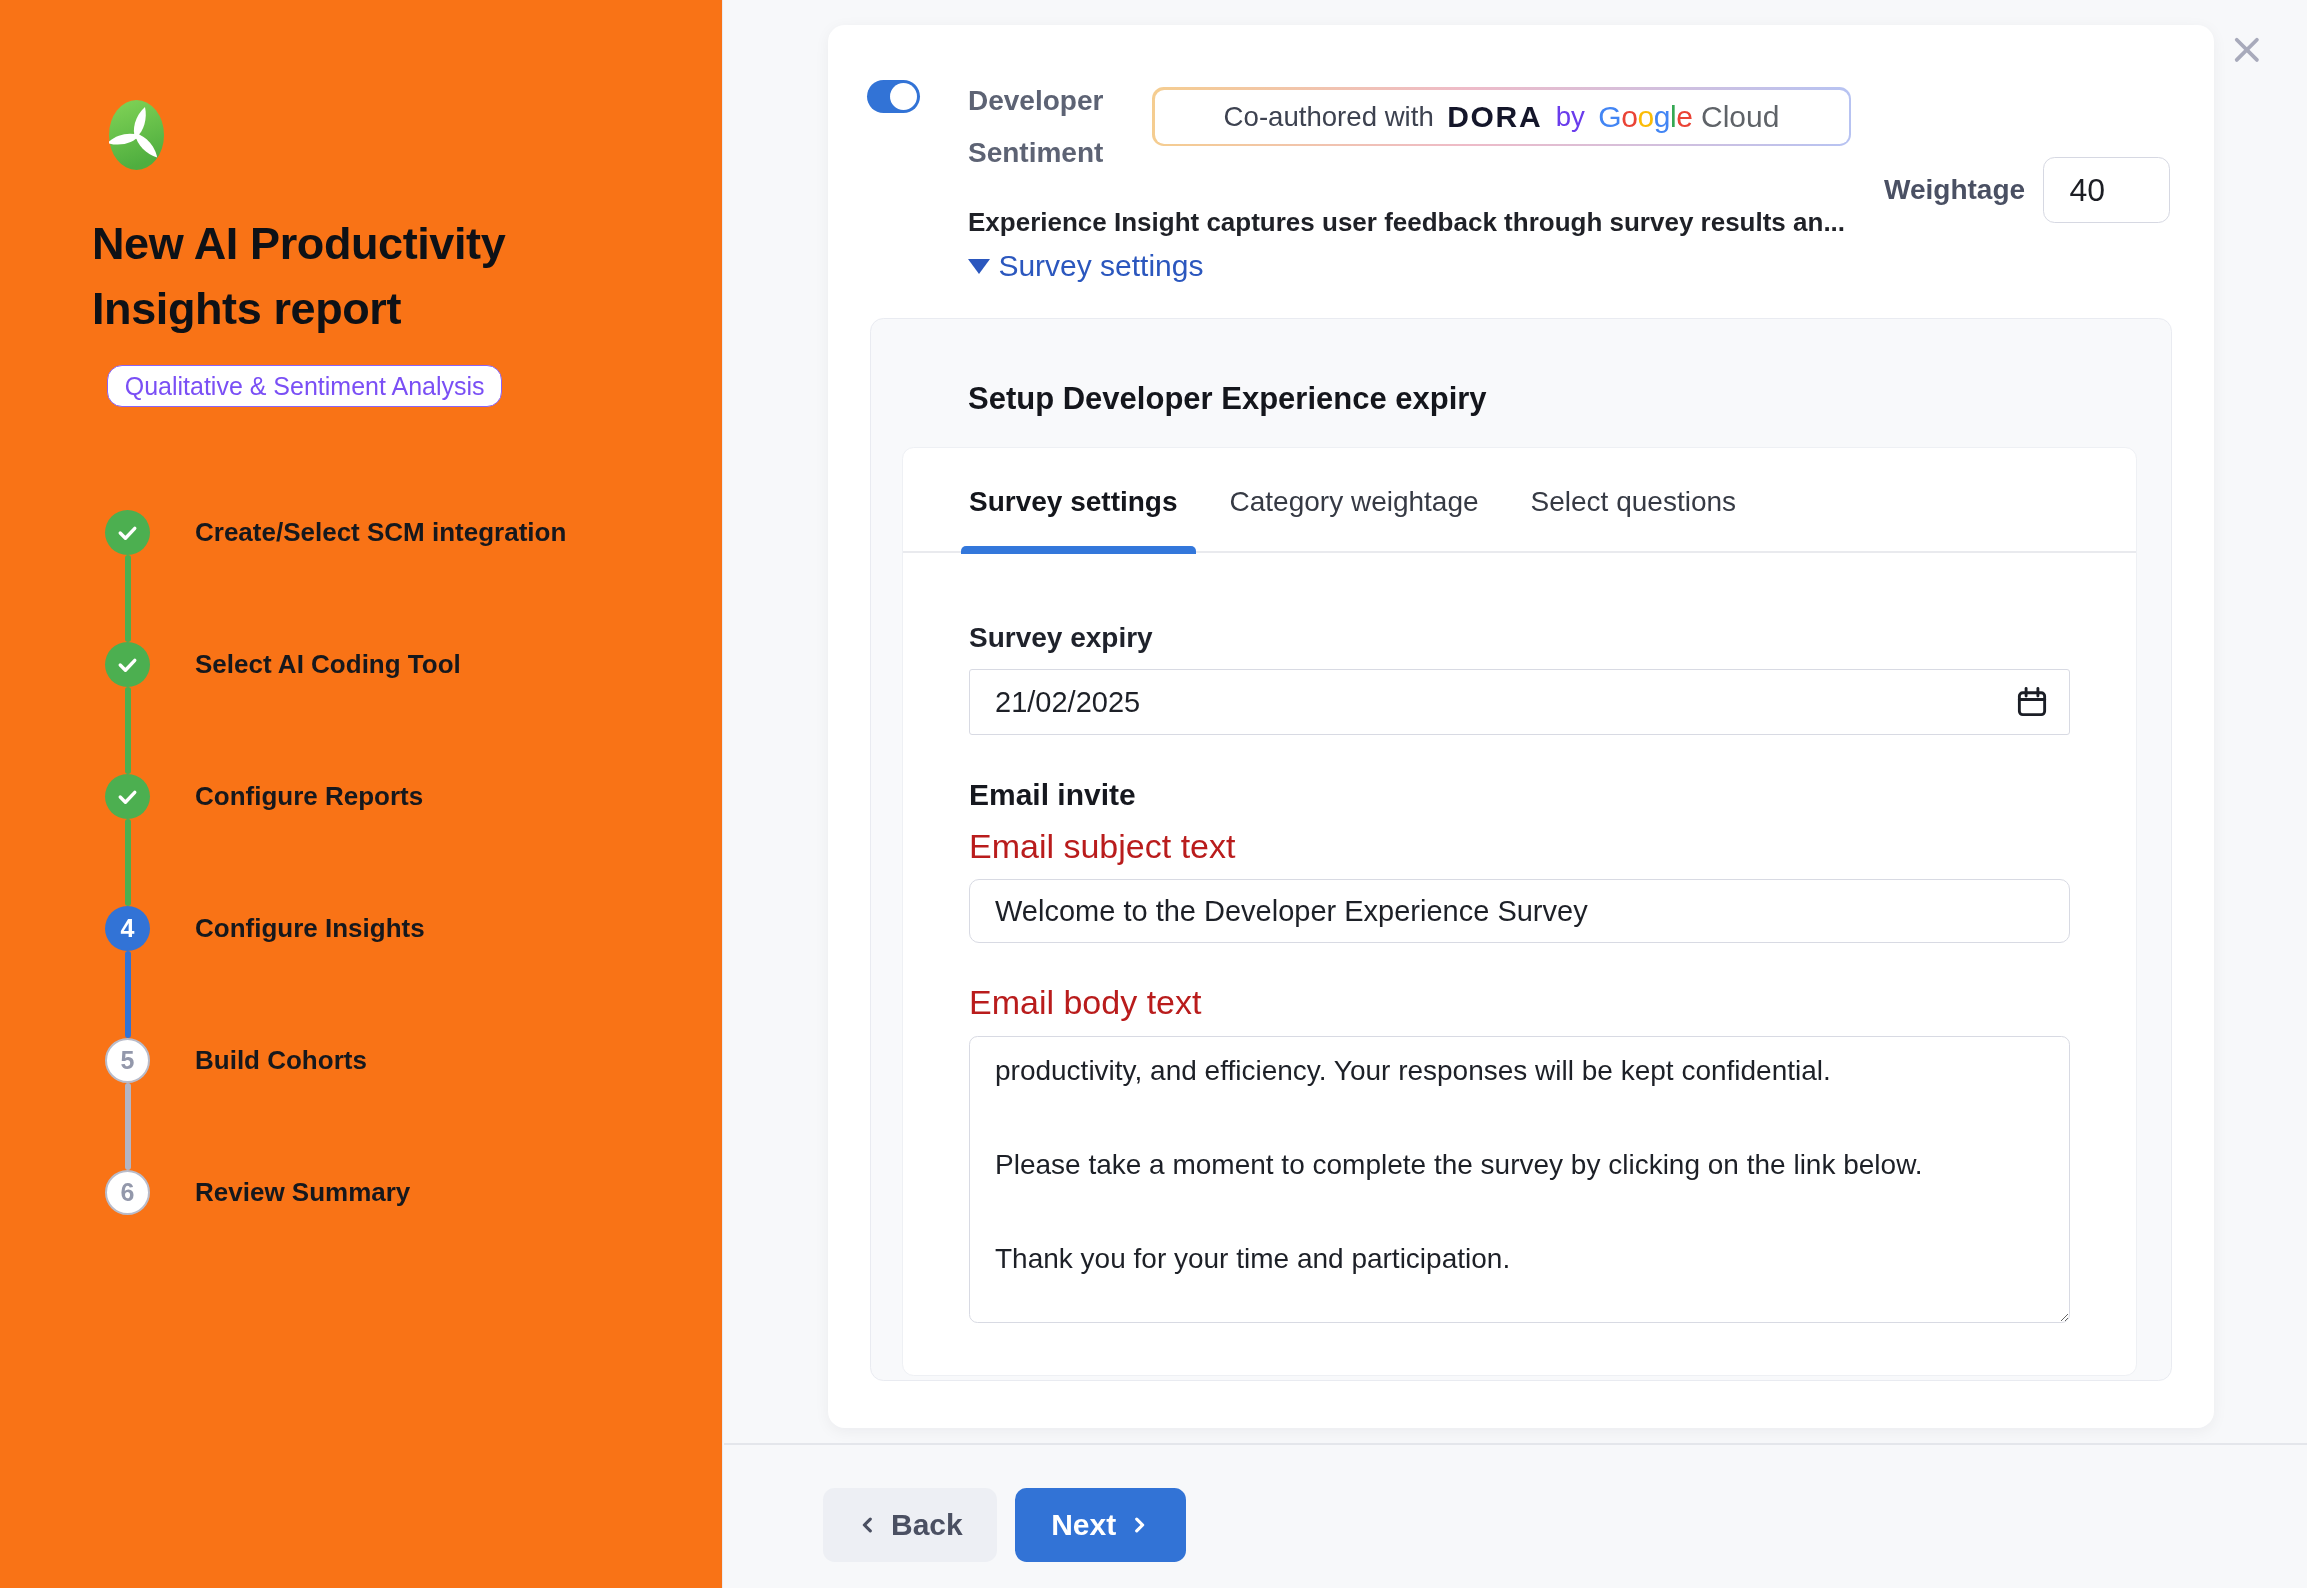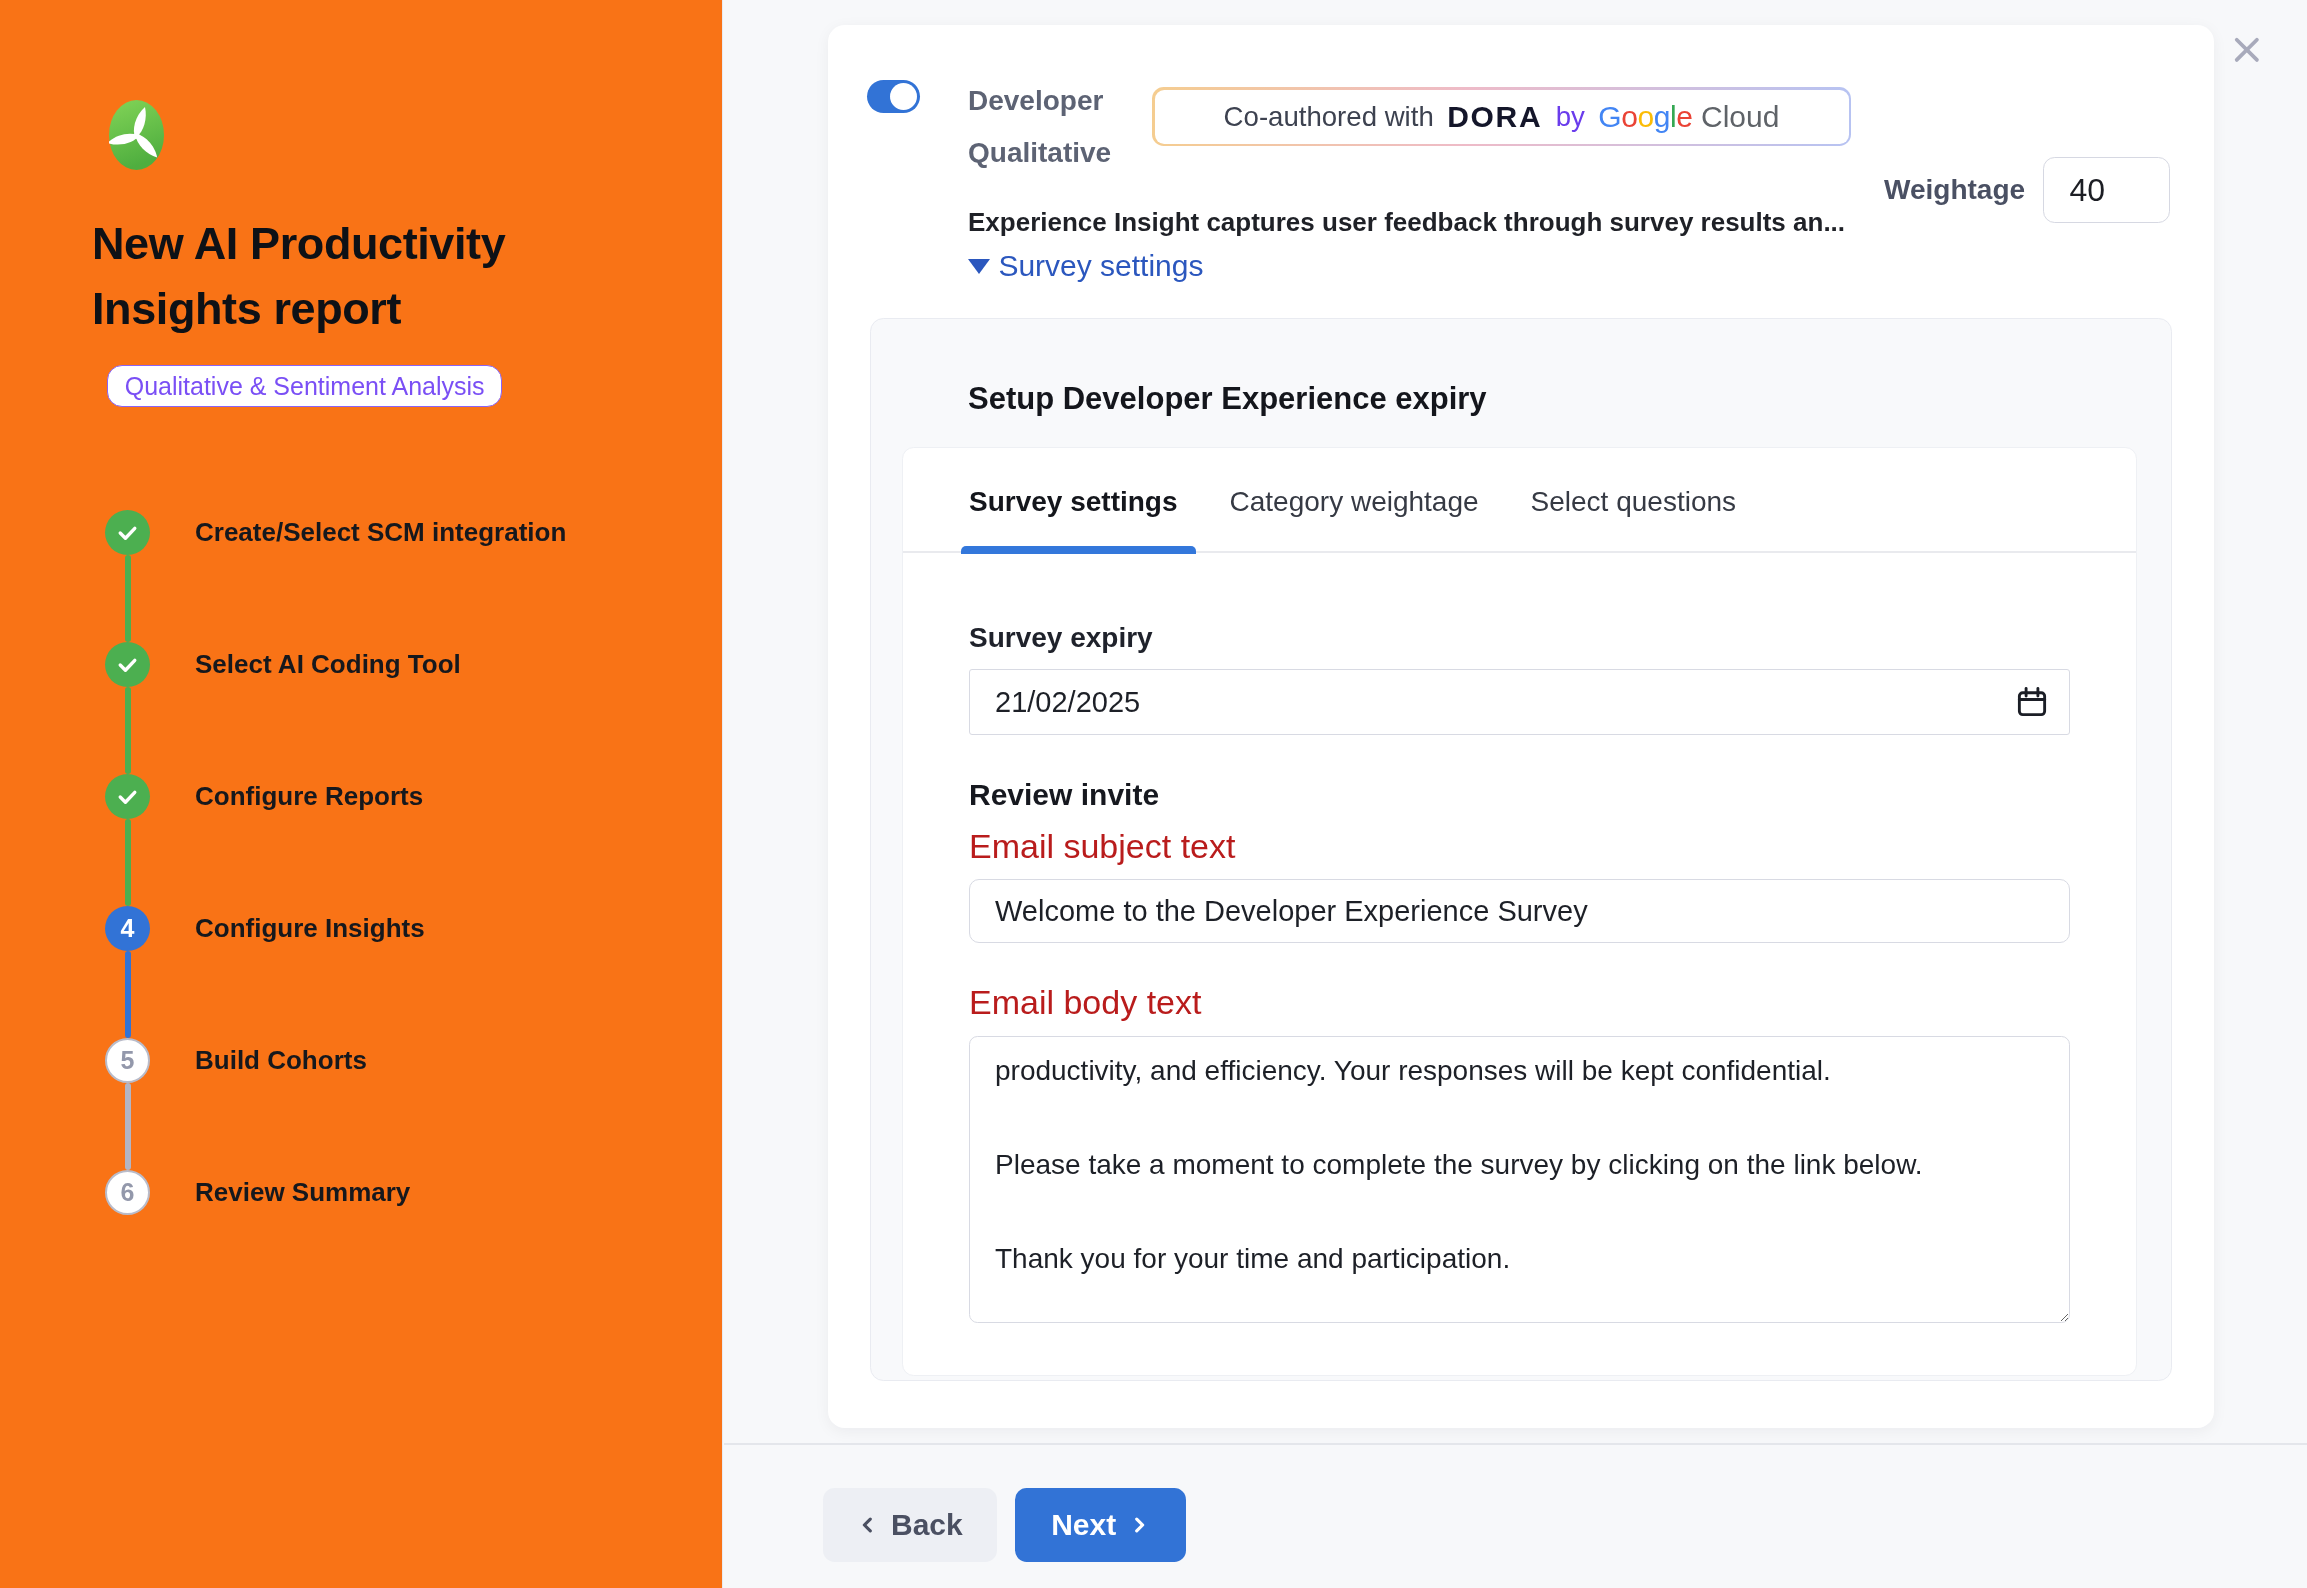--- a/index.html
+++ b/index.html
@@ -231,21 +231,21 @@
   </button>
 
   <div class="card">
 
     <div class="toggle">
         <div class="knob"></div>
       </div>
 
     <div class="module-name">
       <div>Developer</div>
-      <div>Qualitative</div>
+      <div>Sentiment</div>
     </div>
 
     <div class="dora-badge">
       <div class="dora-badge-inner">
         <span class="dora-prefix">Co-authored with</span>
         <span class="dora-logo">DORA</span>
         <span class="dora-by">by</span>
         <span class="google-word"><span class="gl-b">G</span><span class="gl-r">o</span><span class="gl-y">o</span><span class="gl-b">g</span><span class="gl-g">l</span><span class="gl-r">e</span></span>
         <span class="google-cloud" style="margin-left:-5px;">Cloud</span>
       </div>
@@ -278,21 +278,21 @@
           <div class="date-wrap">
             <input class="date-input" type="text" value="21/02/2025" style="">
             <svg class="cal-icon" viewBox="0 0 38 38" fill="none" stroke="#1b1e26" stroke-width="3.4" stroke-linecap="round">
               <rect x="4" y="8" width="30" height="26" rx="4"></rect>
               <line x1="12" y1="3" x2="12" y2="12"></line>
               <line x1="26" y1="3" x2="26" y2="12"></line>
               <line x1="4" y1="16" x2="34" y2="16"></line>
             </svg>
           </div>
 
-          <div class="section-heading">Review invite</div>
+          <div class="section-heading">Email invite</div>
           <div class="sub-label">Email subject text</div>
           <input class="text-input" type="text" value="Welcome to the Developer Experience Survey" style="">
 
           <div class="sub-label" style="margin-top:40px;">Email body text</div>
           <textarea class="body-textarea" style="">productivity, and efficiency. Your responses will be kept confidential.
 
 Please take a moment to complete the survey by clicking on the link below.
 
 Thank you for your time and participation.</textarea>
         </div>

